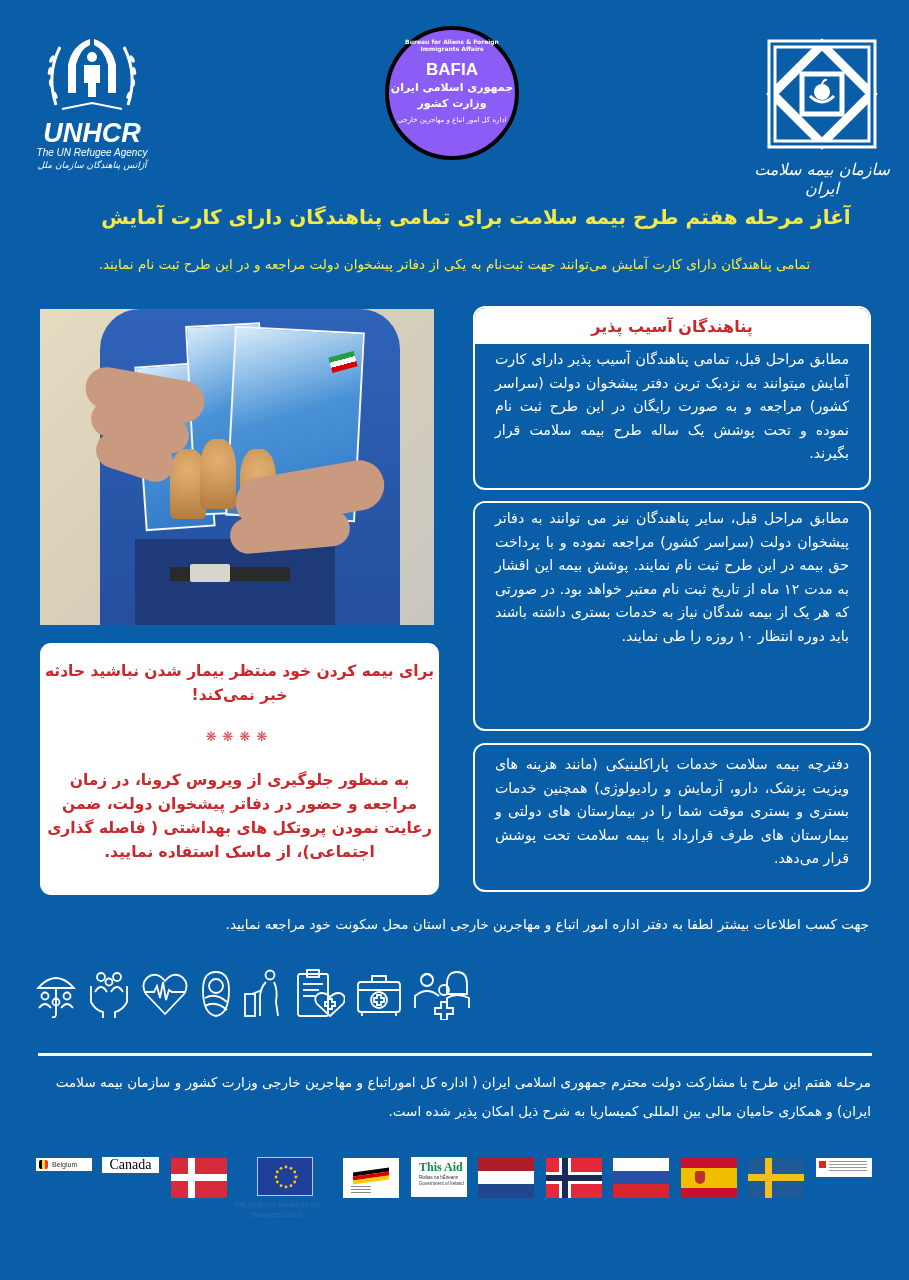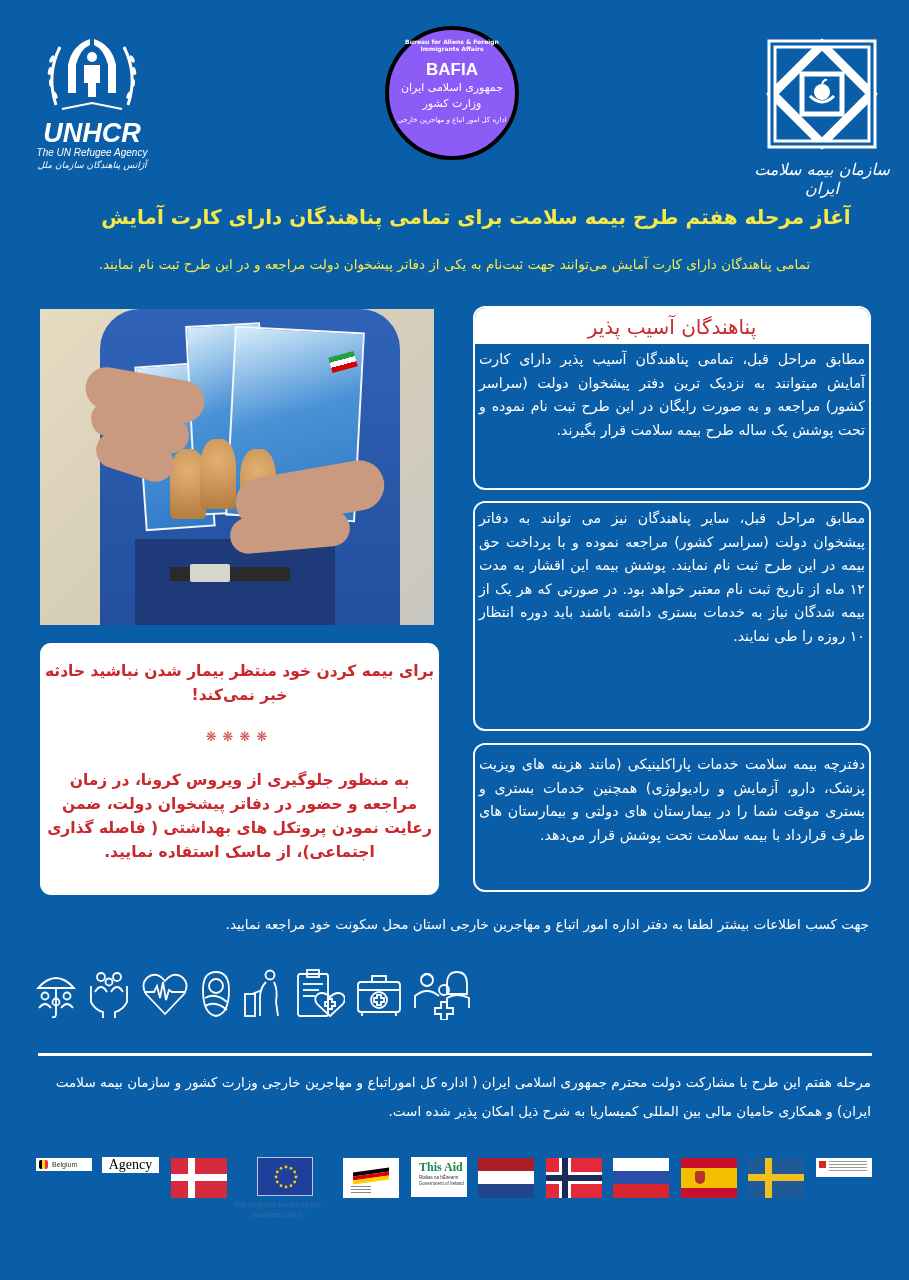--- a/index.html
+++ b/index.html
@@ -10,21 +10,21 @@
   
   .unhcr { left: 32px; top: 35px; width: 120px; text-align: center; font-style: italic; }
   .unhcr svg { display: block; margin: 0 auto; }
   .unhcr .name { font-family: "Liberation Sans", sans-serif; font-weight: bold; font-size: 27px; letter-spacing: 0px; line-height: 28px; margin-top: 2px; }
   .unhcr .sub { font-family: "Liberation Sans", sans-serif; font-size: 10px; line-height: 12px; }
   .unhcr .fa { font-size: 9px; line-height: 13px; direction: rtl; }
 
   .bafia { left: 385px; top: 26px; width: 134px; height: 134px; border-radius: 50%; background: #8b5cf6; border: 4px solid #000000; text-align: center; }
   .bafia .ring { font-size: 6px; position: absolute; top: 8px; left: 0; right: 0; font-weight: bold; }
   .bafia .t1 { font-family: "Liberation Sans", sans-serif; font-weight: bold; font-size: 17px; margin-top: 30px; }
-  .bafia .t2, .bafia .t3 { font-weight: normal; font-size: 11px; direction: rtl; line-height: 16px; }
+  .bafia .t2, .bafia .t3 { font-weight: bold; font-size: 11px; direction: rtl; line-height: 16px; }
   .bafia .t4 { font-size: 7px; direction: rtl; margin-top: 4px; }
 
   .ihio { left: 752px; top: 34px; width: 140px; text-align: center; }
   .ihio .fa { font-family: "DejaVu Serif", serif; font-size: 16px; direction: rtl; margin-top: 2px; font-style: italic; }
 
   
   .title { left: 0; right: 0; top: 205px; text-align: center; color: #f5e94a; font-weight: bold; font-size: 20px; direction: rtl; margin-left: 43px; }
   .subtitle { left: 0; right: 0; top: 256px; text-align: center; color: #f5e94a; font-size: 13.5px; direction: rtl; }
 
   
@@ -39,22 +39,22 @@
   .photo .figure { position: absolute; background: radial-gradient(circle at 50% 30%, #e3b072, #b27a3d); border-radius: 40% 40% 10% 10%; }
 
   
   .warn { left: 37px; top: 640px; width: 405px; height: 258px; background: #fff; border-radius: 14px; border: 3px solid #0a5ea8; color: #c9282d; text-align: center; direction: rtl; font-weight: bold; }
   .warn .l1 { font-size: 15.5px; line-height: 24px; margin-top: 16px; }
   .warn .stars { font-size: 13px; color: #d8464a; margin-top: 22px; letter-spacing: 6px; }
   .warn .l2 { font-size: 15.5px; line-height: 24px; margin-top: 24px; padding: 0 6px; }
 
   
   .card { left: 473px; width: 398px; border: 2px solid #fff; border-radius: 12px; overflow: hidden; }
-  .card .hd { background: #fff; color: #c9282d; font-weight: normal; text-align: center; font-size: 20px; height: 36px; line-height: 38px; direction: rtl; }
-  .card .bd { background: #0a5ea8; color: #fff; font-size: 14.2px; line-height: 23.5px; padding: 4px 4px 6px; direction: rtl; text-align: justify; text-align-last: right; }
+  .card .hd { background: #fff; color: #c9282d; font-weight: bold; text-align: center; font-size: 16px; height: 36px; line-height: 38px; direction: rtl; }
+  .card .bd { background: #0a5ea8; color: #fff; font-size: 14.2px; line-height: 23.5px; padding: 4px 20px 6px; direction: rtl; text-align: justify; text-align-last: right; }
   .card1 { top: 306px; height: 184px; }
   .card2 { top: 501px; height: 230px; }
   .card3 { top: 743px; height: 149px; }
   .card3 .bd { padding-top: 8px; }
 
   .moreinfo { right: 40px; top: 916px; font-size: 13.5px; direction: rtl; }
 
   
   .icons { left: 34px; top: 968px; display: flex; gap: 9px; }
   .icons .ic { width: 44px; height: 52px; }
@@ -232,21 +232,21 @@
 </div>
 
 <div class="abs divider"></div>
 <div class="abs footer">مرحله هفتم این طرح با مشارکت دولت محترم جمهوری اسلامی ایران ( اداره کل اموراتباع و مهاجرین خارجی وزارت کشور و سازمان بیمه سلامت ایران) و همکاری حامیان مالی بین المللی کمیساریا به شرح ذیل امکان پذیر شده است.</div>
 
 <div class="sponsor logo-white" style="left:36px;top:1158px;width:56px;height:13px;font-size:7px;line-height:13px;padding-left:16px;position:absolute;">
   <span style="position:absolute;left:3px;top:2px;width:9px;height:9px;background:linear-gradient(90deg,#000 33%,#fdda24 33% 66%,#ef3340 66%);border-radius:2px;"></span>
   <span>Belgium</span>
 </div>
 <div class="sponsor logo-white" style="left:102px;top:1157px;width:57px;height:16px;font-family:'Liberation Serif',serif;font-size:14px;line-height:16px;text-align:center;color:#000;">
-  <span>Agency</span>
+  <span>Canada</span>
 </div>
 <div class="sponsor" style="left:171px;top:1158px;width:56px;height:40px;background:#d52b3c;">
   <div style="position:absolute;left:17px;top:0;width:7px;height:40px;background:#fff;"></div>
   <div style="position:absolute;left:0;top:16px;width:56px;height:7px;background:#fff;"></div>
 </div>
 <div class="sponsor" style="left:257px;top:1157px;width:56px;height:39px;background:#1f3f9a;border:1px solid #b9c6e4;">
   <svg width="56" height="39" viewBox="0 0 56 39">
     <g fill="#f2d400">
       <circle cx="28" cy="9" r="1.4"></circle>
         <circle cx="33" cy="10.3" r="1.4"></circle>

